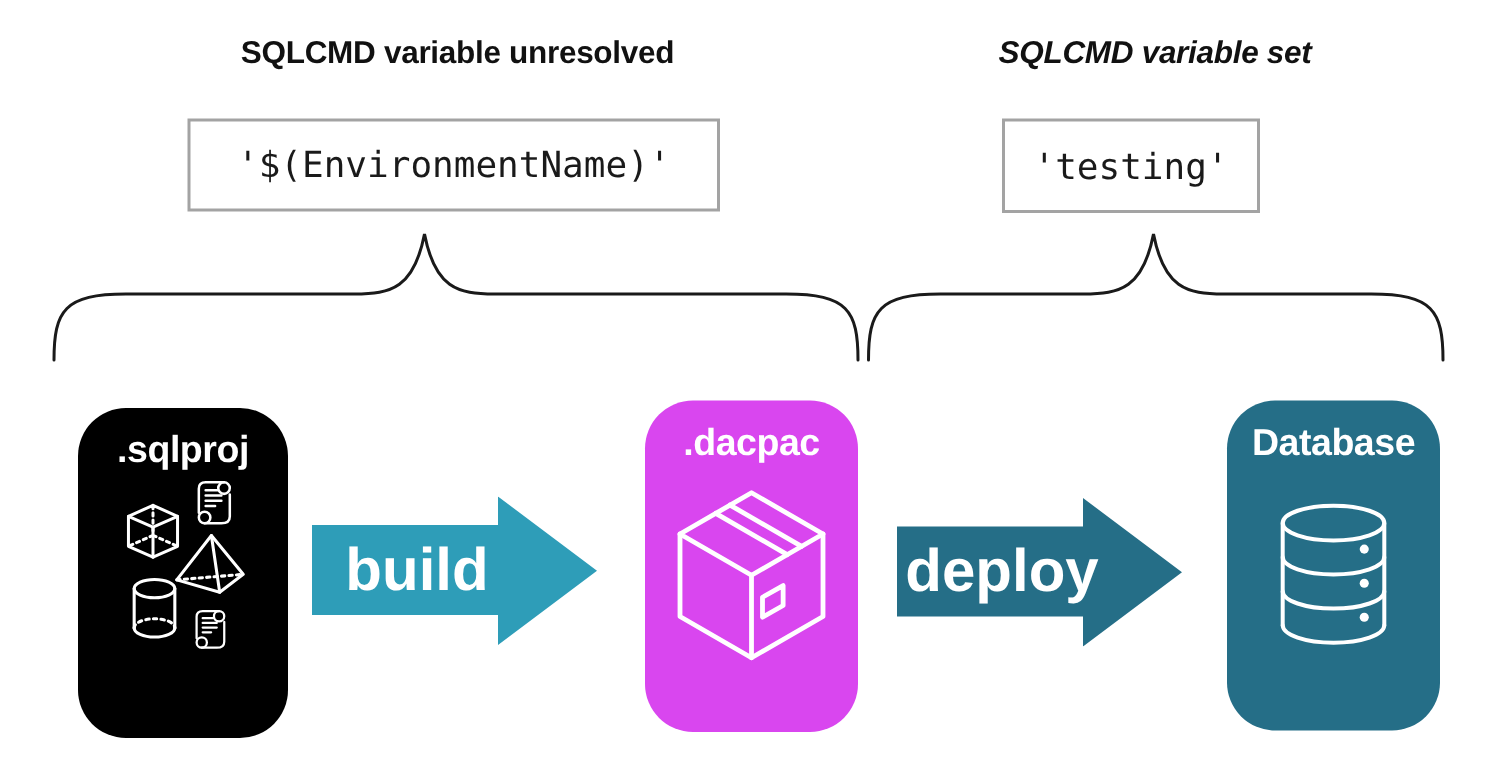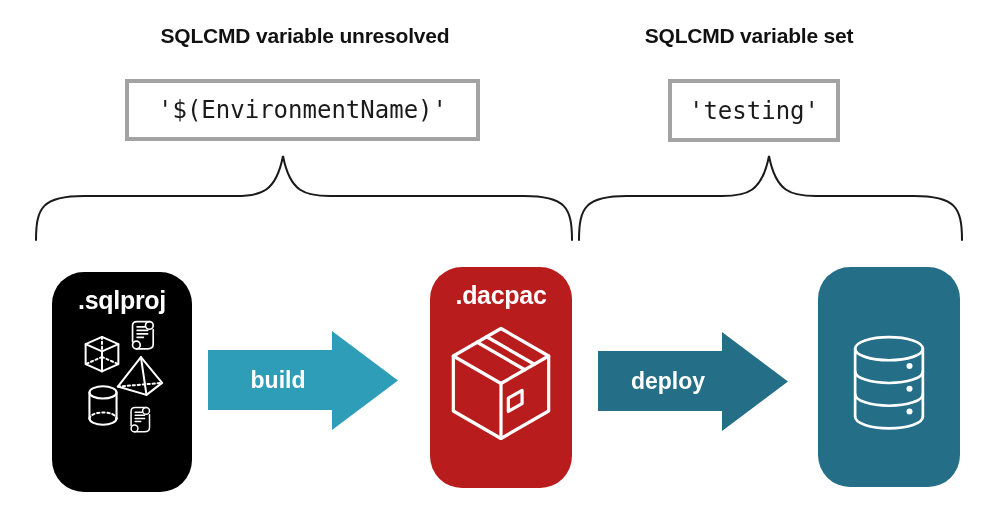--- a/index.html
+++ b/index.html
@@ -15,27 +15,27 @@
   .heading {
     position: absolute;
     top: 24px;
     text-align: center;
     font-size: 21px;
     font-weight: 700;
     color: #111111;
     letter-spacing: -0.2px;
   }
   .heading--left  { left: 90px;  width: 430px; }
-  .heading--right { left: 549px; width: 400px; }
+  .heading--right { left: 570px; width: 400px; font-style: italic; }
   .codebox {
     position: absolute;
     top: 79px;
     height: 62px;
     background: #ffffff;
-    border: 4px solid #a3a3a3;
+    border: 2px solid #a3a3a3;
     display: flex;
     align-items: center;
     justify-content: center;
   }
   .codebox--left  { left: 125px; width: 355px; }
   .codebox--right { left: 668px; width: 172px; height: 63px; }
   .code-text {
     font-family: "DejaVu Sans Mono", monospace;
     font-size: 24px;
     color: #1a1a1a;
@@ -46,21 +46,21 @@
     fill: none;
     stroke: #1a1a1a;
     stroke-width: 2;
     stroke-linecap: round;
   }
   .card {
     position: absolute;
     border-radius: 32px;
   }
   .card--sqlproj  { left: 37px;  top: 272px; width: 140px; height: 220px; background: #000000; margin-left: 15px; }
-  .card--dacpac   { left: 430px; top: 267px; width: 142px; height: 221px; background: #b91c1c; }
+  .card--dacpac   { left: 430px; top: 267px; width: 142px; height: 221px; background: #d946ef; }
   .card--database { left: 818px; top: 267px; width: 142px; height: 220px; background: #256E87; }
   .card-label {
     margin-top: 14px;
     text-align: center;
     color: #ffffff;
     font-size: 25px;
     font-weight: 700;
     letter-spacing: -0.3px;
   }
   .icon { position: absolute; }
@@ -75,21 +75,21 @@
   .arrow { position: absolute; width: 190px; height: 99px; }
   .arrow svg { position: absolute; left: 0; top: 0; }
   .arrow-label {
     position: absolute;
     left: 0; top: 0;
     width: 140px; height: 99px;
     display: flex;
     align-items: center;
     justify-content: center;
     color: #ffffff;
-    font-size: 23px;
+    font-size: 40px;
     font-weight: 700;
   }
   .arrow--build  { left: 208px; top: 331px; }
   .arrow--deploy { left: 598px; top: 332px; text-align: right; }
 </style>
 </head>
 <body>
 
 <div class="canvas">
 
@@ -182,20 +182,21 @@
   </div>
 
   <div class="arrow arrow--deploy">
     <svg width="190" height="99" viewBox="0 0 190 99">
       <polygon points="0,19 124,19 124,0 190,49.5 124,99 124,79 0,79" fill="#256E87"></polygon>
     </svg>
     <span class="arrow-label">deploy</span>
   </div>
 
   <div class="card card--database">
+    <div class="card-label">Database</div>
 
     <svg class="icon" style="left:30px; top:66px" width="82" height="100" viewBox="0 0 92 112">
       <g stroke-width="3">
         <ellipse cx="46" cy="17.5" rx="38" ry="13"></ellipse>
         <path d="M 8 17.5 L 8 94 M 84 17.5 L 84 94"></path>
         <path d="M 8 94 A 38 13 0 0 0 84 94"></path>
         <path d="M 8 43 A 38 13 0 0 0 84 43"></path>
         <path d="M 8 68.5 A 38 13 0 0 0 84 68.5"></path>
         <circle class="dot" cx="69" cy="37" r="3.4"></circle>
         <circle class="dot" cx="69" cy="62.5" r="3.4"></circle>

